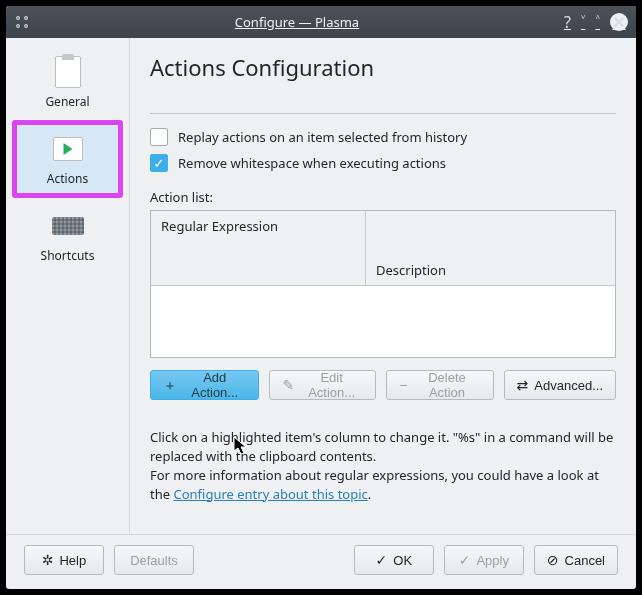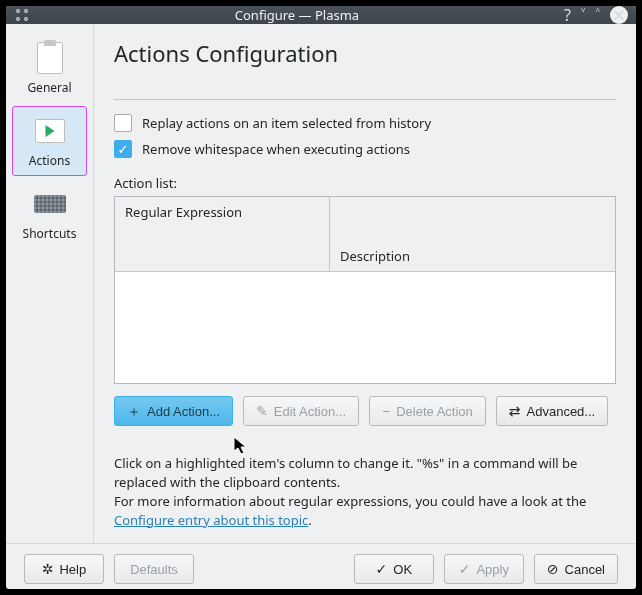--- a/index.html
+++ b/index.html
@@ -20,58 +20,59 @@
   overflow: hidden;
   display: flex;
   flex-direction: column;
 }
 .titlebar {
   height: 32px;
   background: linear-gradient(to bottom, #4b5158, #3e444b);
   color: #eff0f1;
   display: flex;
   align-items: center;
-  padding: 0 8px;
-  font-size: 13px;
+  padding: 14px 8px;
+  font-size: 13px;
+  text-decoration: underline;
 }
 .titlebar .title { flex: 1; text-align: center; }
 .titlebar .app-icon {
   width: 16px; height: 16px;
   display: inline-block;
 }
 .titlebar .app-icon svg { width:16px; height:16px; }
 .titlebar .controls { display: flex; gap: 10px; align-items: center; }
 .titlebar .controls span { cursor: pointer; color: #d8dee3; font-size: 16px; line-height: 1; }
 .titlebar .close-btn {
   width: 18px; height: 18px; border-radius: 50%;
   background: #eff0f1; color: #31363b;
   display: flex; align-items: center; justify-content: center;
   font-size: 12px; font-weight: bold;
 }
 .body { flex: 1; display: flex; }
 .sidebar {
-  width: 88px;
+  width: 124px;
   padding: 10px 6px;
   display: flex;
   flex-direction: column;
   gap: 4px;
   border-right: 1px solid #d5d8da;
 }
 .sidebar-item {
   display: flex;
   flex-direction: column;
   align-items: center;
   padding: 8px 4px 6px;
   gap: 5px;
   border-radius: 3px;
   cursor: pointer;
 }
 .sidebar-item.selected {
   background: #d6e8f6;
-  border: 1px solid #d946ef;
+  border: 5px solid #d946ef;
 }
 .sidebar-item .icon-box {
   width: 32px; height: 32px;
   display: flex; align-items: center; justify-content: center;
 }
 .sidebar-item .label { font-size: 12px; }
 .icon-clipboard {
   width: 26px; height: 32px;
   background: #fff;
   border: 1px solid #bdbdbd;
@@ -146,21 +147,21 @@
 .checkbox.checked::after {
   content: "✓";
   color: #fff;
   font-size: 13px;
   line-height: 1;
 }
 .field-label { font-size: 13px; margin: 8px 0 4px; }
 .table {
   border: 1px solid #b6babe;
   background: #fff;
-  height: 188px;
+  height: 148px;
   display: flex;
   flex-direction: column;
 }
 .table-header {
   display: flex;
   background: #eff0f1;
   border-bottom: 1px solid #c4c8cc;
 }
 .table-header .col {
   padding: 6px 10px;

